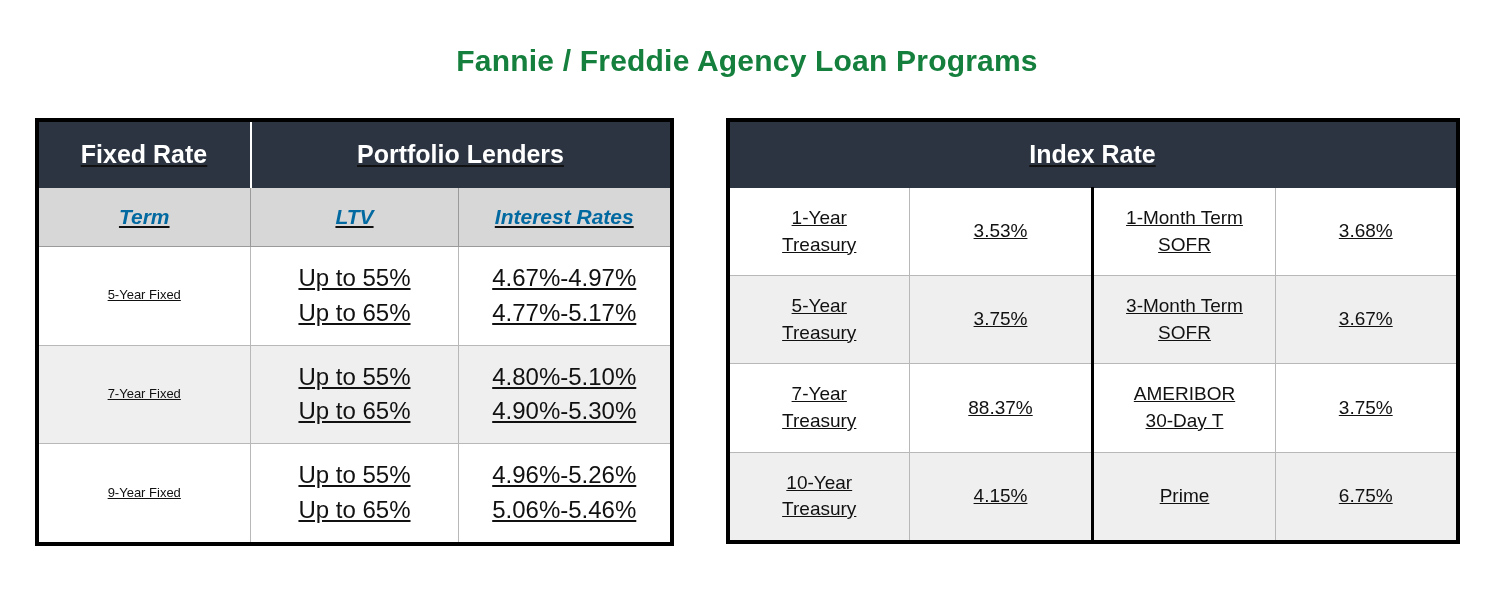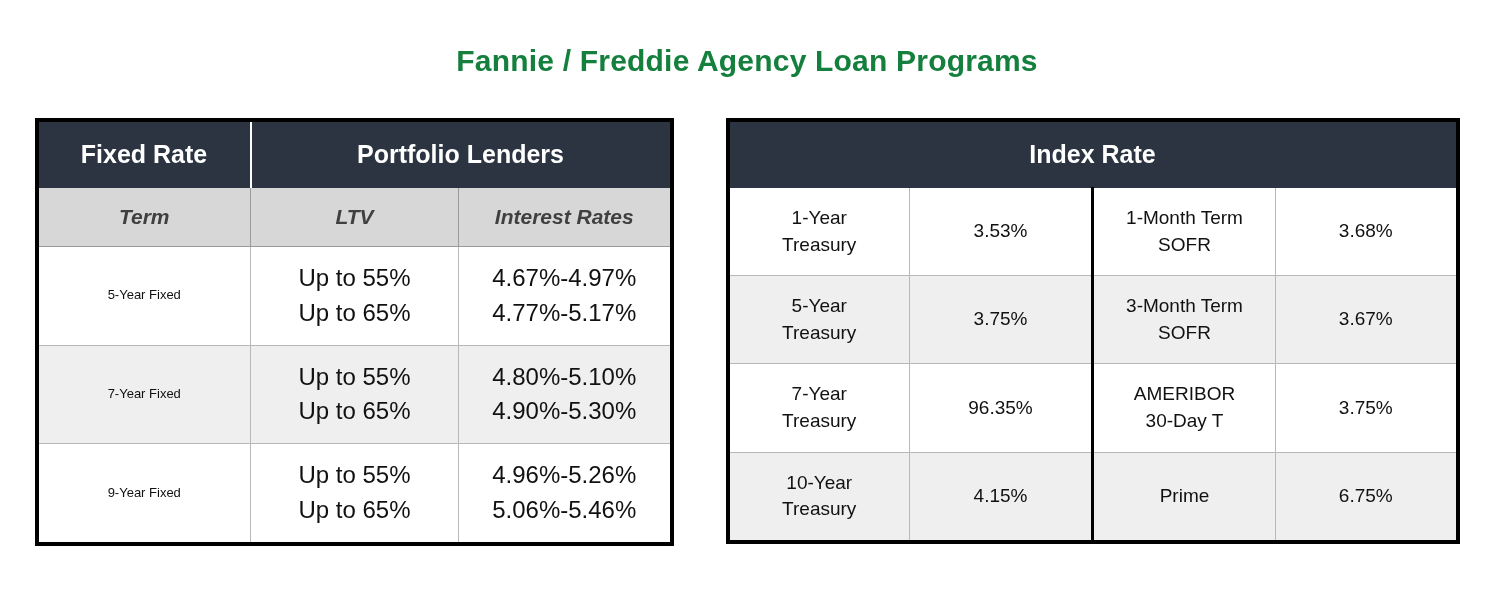--- a/index.html
+++ b/index.html
@@ -25,20 +25,21 @@
     padding-top: 44px;
     color: #15803d;
   }
 
   .tables-wrap {
     display: flex;
     justify-content: center;
     align-items: flex-start;
     gap: 52px;
     margin-top: 40px;
+    text-decoration: underline;
   }
 
   table.grid {
     border-collapse: collapse;
     table-layout: fixed;
     border: 4px solid #000000;
     background: #ffffff;
   }
 
   
@@ -57,21 +58,21 @@
     text-align: center;
     padding: 18px 6px;
     border: 1px solid #2b3440;
   }
   #left-table .hdr-dark td.sep {
     border-right: 2px solid #ffffff;
   }
 
   .subhdr td {
     background: #d7d7d7;
-    color: #404040;
+    color: #0369a1;
     font-weight: bold;
     font-style: italic;
     font-size: 21px;
     text-align: center;
     padding: 17px 6px;
     border: 1px solid #9a9a9a;
   }
 
   .body-row td {
     font-size: 24px;
@@ -210,21 +211,21 @@
           <span>SOFR</span>
         </td>
         <td>3.67%</td>
       </tr>
 
       <tr class="body-row">
         <td class="stack">
           <span>7-Year</span>
           <span>Treasury</span>
         </td>
-        <td class="mid-sep">96.35%</td>
+        <td class="mid-sep">88.37%</td>
         <td class="stack">
           <span>AMERIBOR</span>
           <span>30-Day T</span>
         </td>
         <td>3.75%</td>
       </tr>
 
       <tr class="body-row alt">
         <td class="stack">
           <span>10-Year</span>

